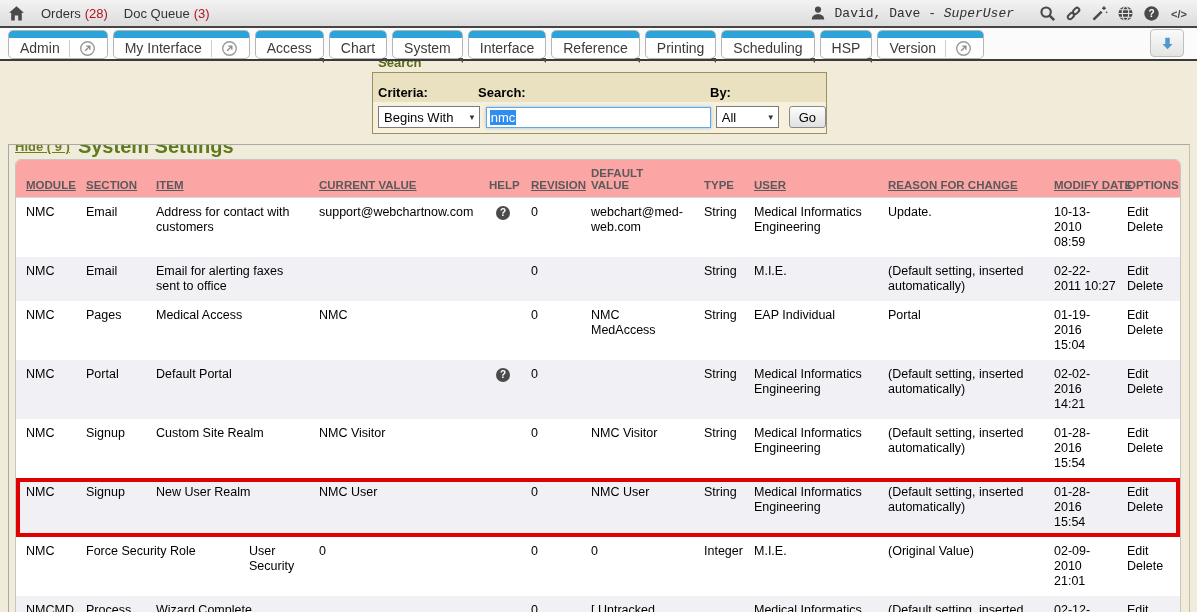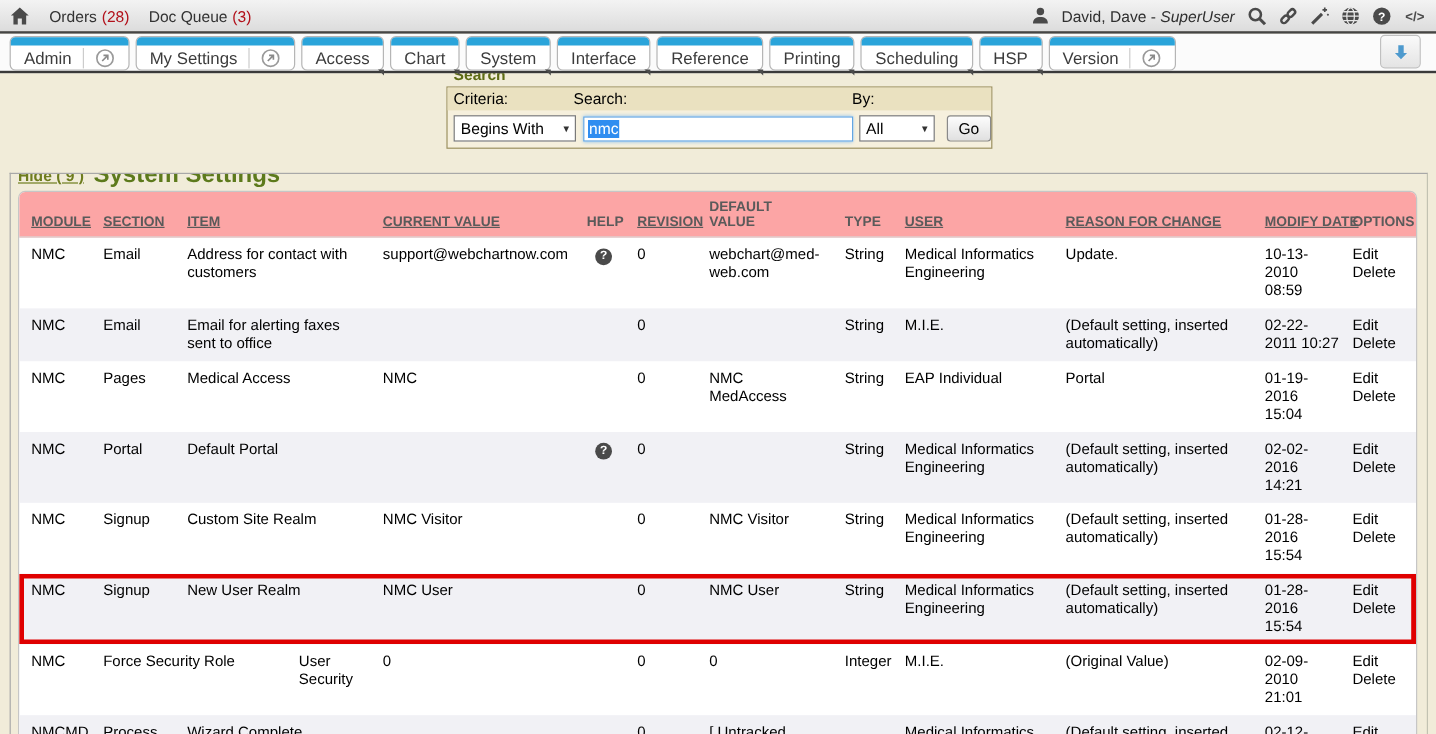--- a/index.html
+++ b/index.html
@@ -8,21 +8,21 @@
 
   
   #topbar { position:absolute; top:0; left:0; width:1197px; height:28px;
     background:linear-gradient(#f3f3f3,#dcdcdc); border-bottom:2px solid #454545;
     display:flex; align-items:center; padding:0 8px; z-index:6; }
   #topbar .home { display:flex; align-items:center; margin-right:16px; cursor:pointer; }
   #topnav { display:flex; gap:16px; }
   .nav-item { display:flex; gap:4px; cursor:pointer; color:#333; }
   .nav-item .cnt { color:#b2111b; }
   .tb-right { margin-left:auto; display:flex; align-items:center; gap:9px; }
-  .tb-right .uname { color:#2f2f2f; margin-right:1px; }
+  .tb-right .uname { color:#2f2f2f; margin-right:16px;font-family:Liberation Mono, monospace; }
   .tb-right .uname i { font-style:italic; }
   .tbicon { display:flex; align-items:center; cursor:pointer; }
 
   
   #tabbar { position:absolute; top:28px; left:0; width:1197px; height:33px;
     background:#fbfbfb; border-bottom:2px solid #3a3a3a; display:flex;
     align-items:flex-end; padding-left:8px; z-index:5; }
   #tabs { display:flex; gap:5px; align-items:flex-end; }
   .tab { position:relative; height:29px; background:#fff; border:1px solid #b5b5b5;
     border-radius:5px; display:flex; align-items:center; padding:7px 11px 0 11px;
@@ -35,21 +35,21 @@
     border-top:5px solid #4a4a4a; border-left:5px solid transparent; }
   .collapse-btn { margin-left:auto; margin-right:13px; margin-bottom:2px;
     width:34px; height:28px; background:linear-gradient(#fafafa,#e4e4e4);
     border:1px solid #c0c0c0; border-radius:4px; display:flex; align-items:center;
     justify-content:center; cursor:pointer; }
 
   
   #searchbox { position:absolute; left:372px; top:55px; width:455px; z-index:1; }
   .sp-legend { color:#5d6b14; font-weight:bold; font-size:13px; margin-left:6px; height:17px; }
   .sp-box { border:1px solid #9c9060; background:#f6f0dd; }
-  .sp-labels { display:flex; background:#eae1c0; padding:2px 0 2px 5px; font-weight:normal; }
+  .sp-labels { display:flex; background:#eae1c0; padding:12px 0 2px 5px; font-weight:bold; }
   .sp-labels .c1 { width:100px; } .sp-labels .c2 { width:232px; } .sp-labels .c3 { width:70px; }
   .sp-controls { display:flex; align-items:center; padding:4px 0 5px 5px; }
   .select { position:relative; background:#fff; border:1px solid #7a7a7a; height:22px;
     display:flex; align-items:center; padding:0 16px 0 5px; cursor:pointer; }
   .select .arr { position:absolute; right:3px; font-size:8px; color:#333; font-weight:normal; }
   .sel-criteria { width:104px; margin-right:6px; }
   .sel-by { width:64px; margin-right:10px; }
   .fake-input { width:231px; height:21px; background:#fff; border:1px solid #63a6e2;
     box-shadow:0 0 3px #8ec2ef; display:flex; align-items:center; padding:0 3px;
     margin-right:5px; cursor:text; }
@@ -163,21 +163,21 @@
       <div class="tab">
         <span>Admin</span>
         <span class="ext">
           <svg viewBox="0 0 16 16" width="17" height="17">
             <circle cx="8" cy="8" r="6.4" fill="none" stroke="#9a9a9a" stroke-width="1.3"></circle>
             <path fill="none" stroke="#8a8a8a" stroke-width="1.3" d="M5.8 10.2 10 6M6.8 5.8h3.4v3.4"></path>
           </svg>
         </span>
       </div>
       <div class="tab">
-        <span>My Settings</span>
+        <span>My Interface</span>
         <span class="ext">
           <svg viewBox="0 0 16 16" width="17" height="17">
             <circle cx="8" cy="8" r="6.4" fill="none" stroke="#9a9a9a" stroke-width="1.3"></circle>
             <path fill="none" stroke="#8a8a8a" stroke-width="1.3" d="M5.8 10.2 10 6M6.8 5.8h3.4v3.4"></path>
           </svg>
         </span>
       </div>
       <div class="tab">
         <span>Access</span>
         <span class="corner"></span>

